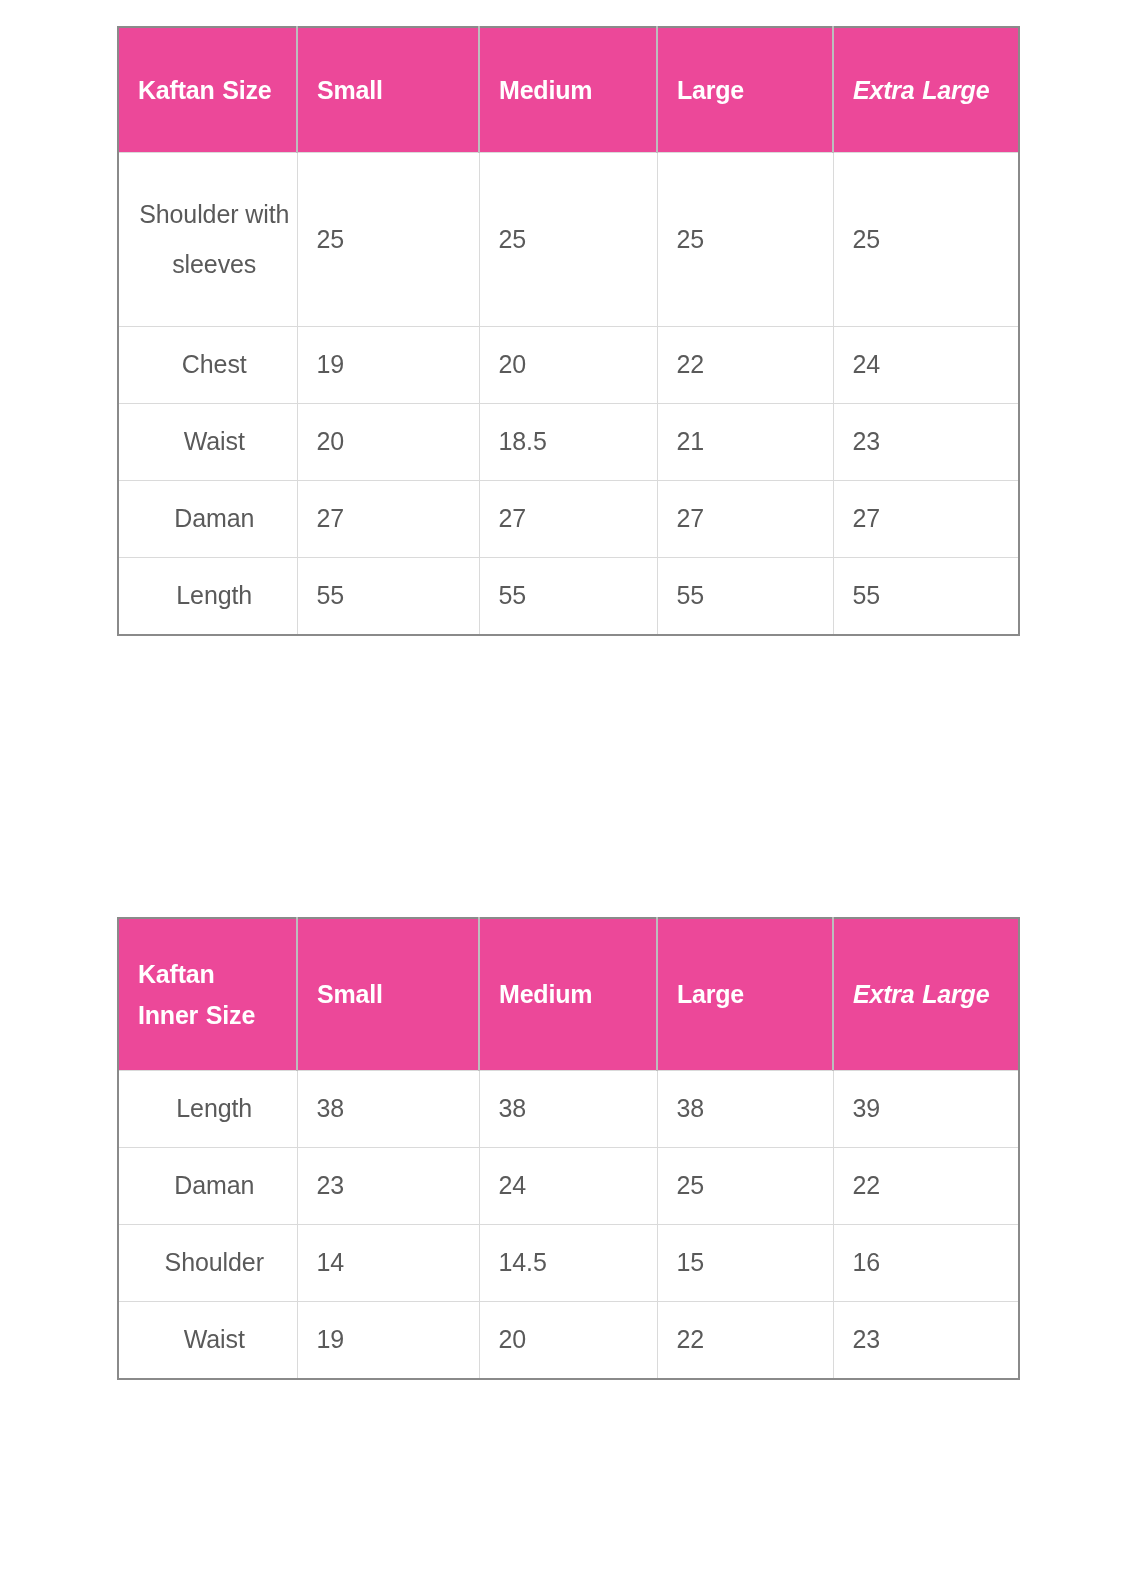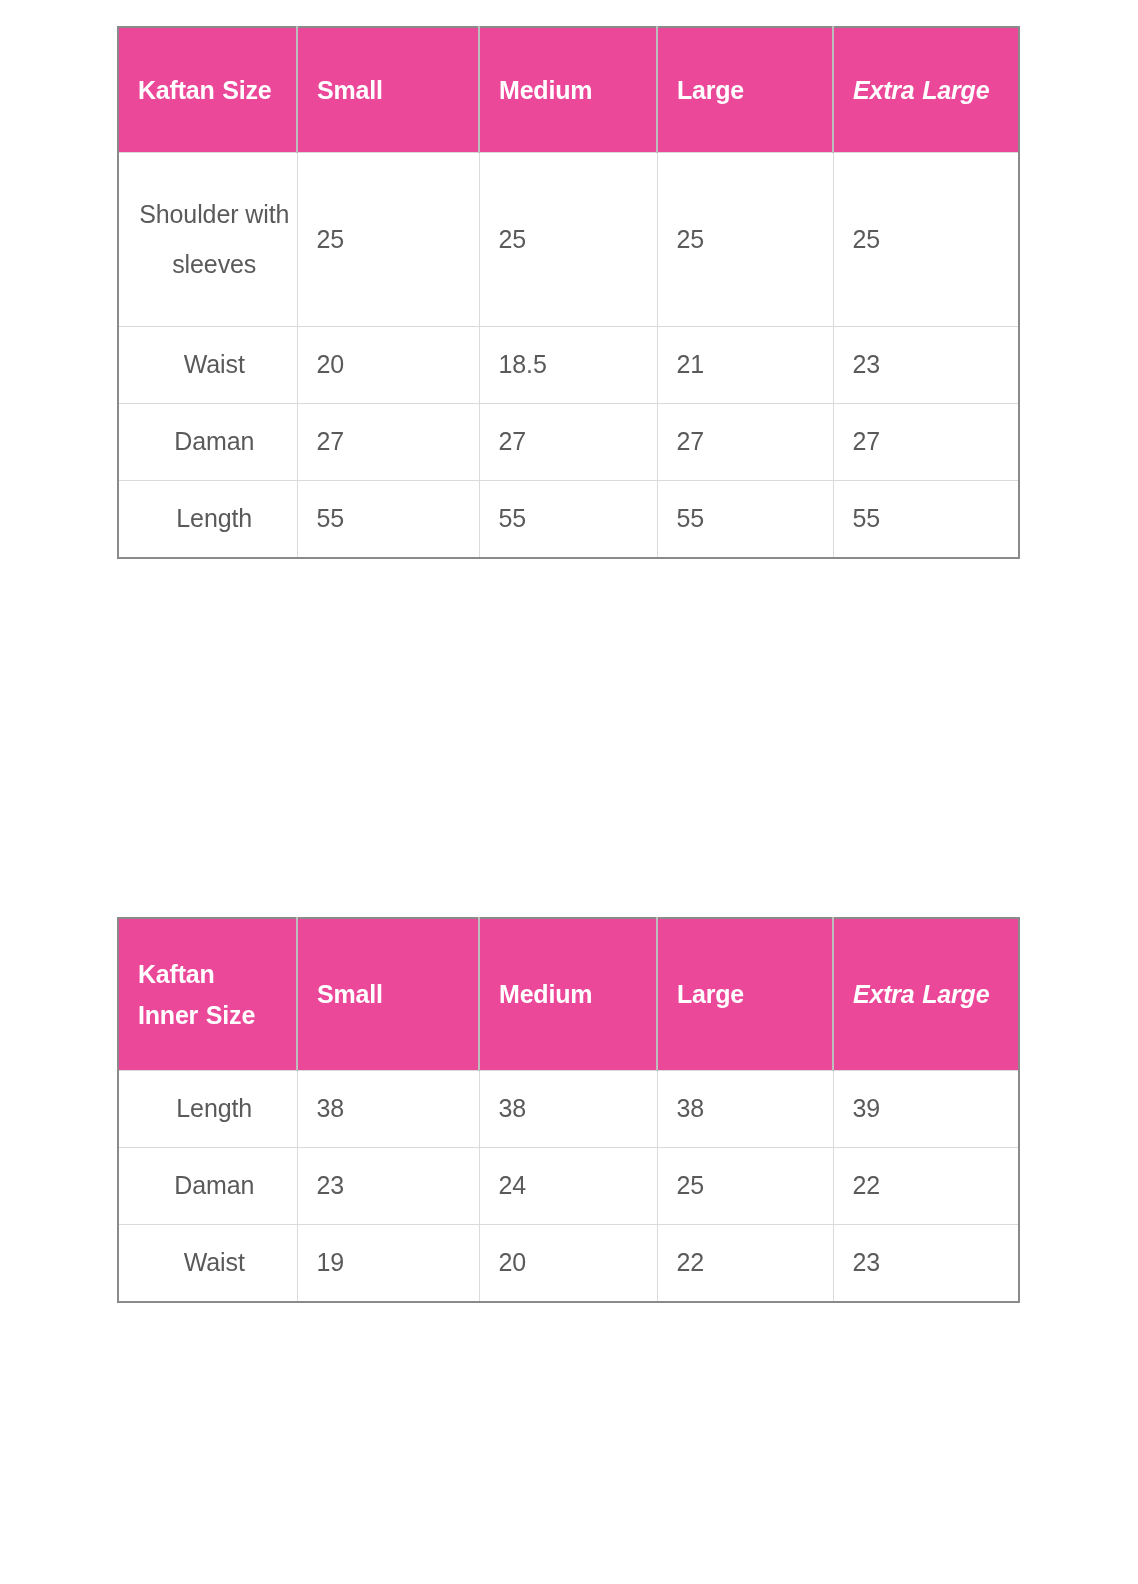--- a/index.html
+++ b/index.html
@@ -114,20 +114,27 @@
     </thead>
     <tbody>
       <tr class="row-tall">
         <td class="label-cell">Shoulder with sleeves</td>
         <td>25</td>
         <td>25</td>
         <td>25</td>
         <td>25</td>
       </tr>
       <tr class="row-std">
+        <td class="label-cell">Chest</td>
+        <td>19</td>
+        <td>20</td>
+        <td>22</td>
+        <td>24</td>
+      </tr>
+      <tr class="row-std">
         <td class="label-cell">Waist</td>
         <td>20</td>
         <td>18.5</td>
         <td>21</td>
         <td>23</td>
       </tr>
       <tr class="row-std">
         <td class="label-cell">Daman</td>
         <td>27</td>
         <td>27</td>
@@ -170,20 +177,27 @@
         <td>39</td>
       </tr>
       <tr class="row-std">
         <td class="label-cell">Daman</td>
         <td>23</td>
         <td>24</td>
         <td>25</td>
         <td>22</td>
       </tr>
       <tr class="row-std">
+        <td class="label-cell">Shoulder</td>
+        <td>14</td>
+        <td>14.5</td>
+        <td>15</td>
+        <td>16</td>
+      </tr>
+      <tr class="row-std">
         <td class="label-cell">Waist</td>
         <td>19</td>
         <td>20</td>
         <td>22</td>
         <td>23</td>
       </tr>
     </tbody>
   </table>
 
 </div>

